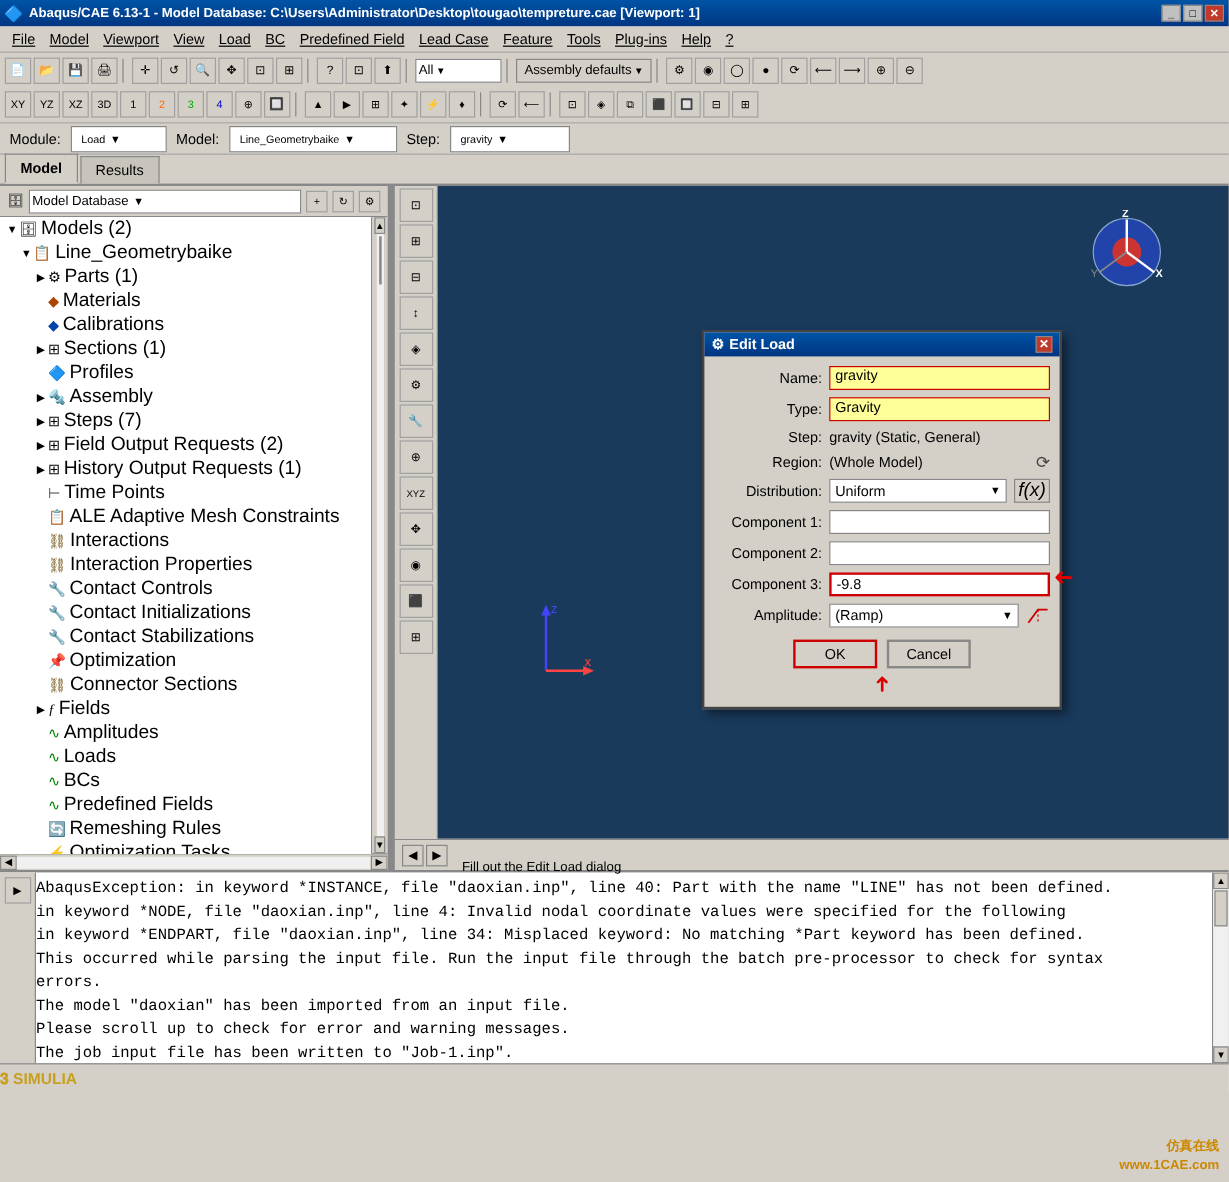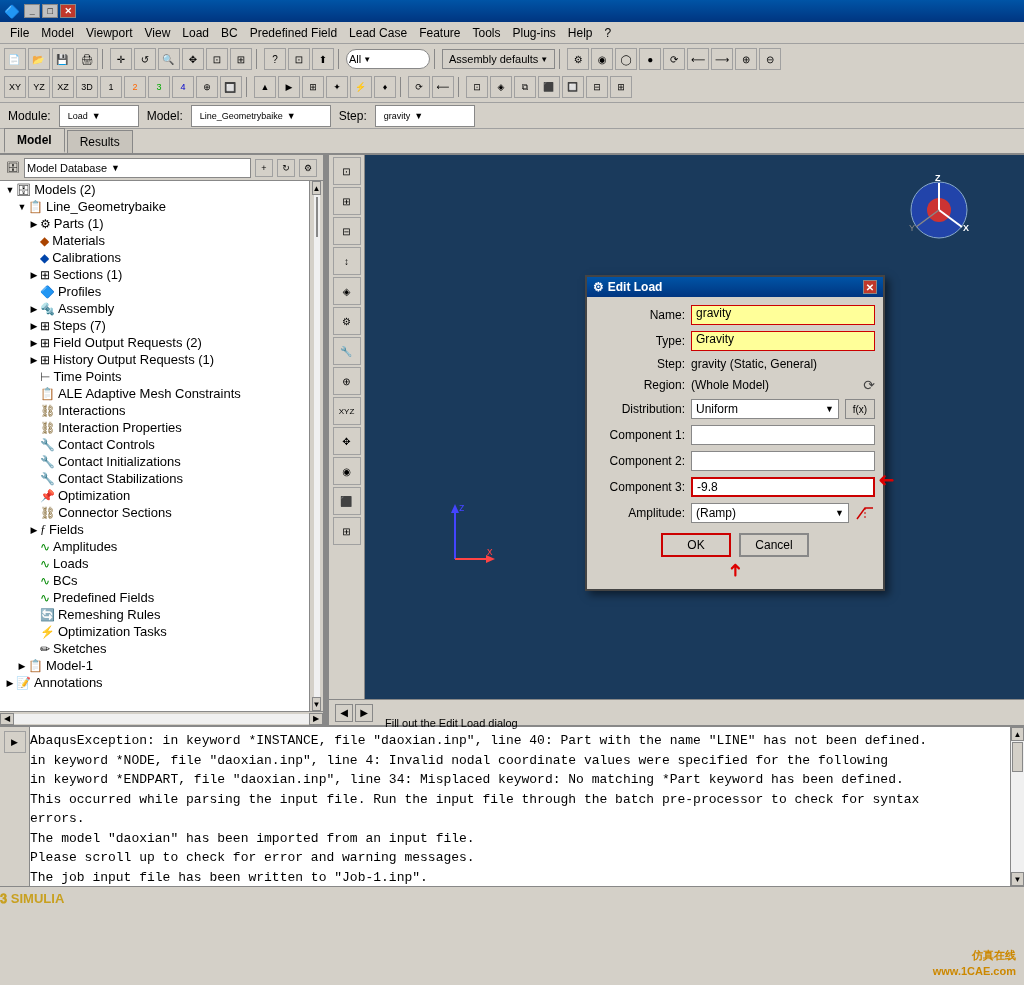--- a/index.html
+++ b/index.html
@@ -35,20 +35,21 @@
       display: flex;
       align-items: center;
       padding: 0 4px;
       border-bottom: 1px solid #a0a0a0;
       font-size: 12px;
     }
     .menu-item {
       padding: 2px 6px;
       cursor: pointer;
       white-space: nowrap;
+      text-decoration: underline;
     }
 
     
     .toolbar-area {
       background: #d4d0c8;
       border-bottom: 1px solid #a0a0a0;
       padding: 2px 4px;
     }
     .toolbar-row {
       display: flex;
@@ -186,21 +187,21 @@
       padding: 1px 0;
       cursor: pointer;
       white-space: nowrap;
     }
     .tree-expander {
       width: 12px; height: 12px;
       display: inline-flex; align-items: center; justify-content: center;
       font-size: 9px; cursor: pointer;
     }
     .tree-icon { margin-right: 3px; font-size: 12px; }
-    .tree-label { font-size: 13px; }
+    .tree-label { font-size: 16px; }
 
     
     .viewport {
       flex: 1;
       background: #1a3a5c;
       position: relative;
       overflow: hidden;
     }
 
     
@@ -341,21 +342,22 @@
       border: 2px solid #888;
       font-size: 12px;
       cursor: pointer;
       display: flex; align-items: center; justify-content: center;
     }
     .dialog-btn.ok-btn {
       border: 2px solid #c00;
     }
     .fxy-btn {
       width: 30px; height: 20px;
-      font-size: 10px;
+      font-size: 16px;
+      font-style: italic;
       background: #d4d0c8;
       border: 1px solid #888;
       cursor: pointer;
       text-align: center;
     }
     .ramp-icon {
       width: 20px; height: 20px;
       display: flex; align-items: center; justify-content: center;
       font-size: 10px;
     }
@@ -366,20 +368,21 @@
       display: flex;
       flex-direction: column;
       align-items: center;
     }
   </style>
 </head>
 <body>
 
 <div class="title-bar">
   <span class="title-bar-icon">🔷</span>
+  <span class="title-bar-title">Abaqus/CAE 6.13-1 - Model Database: C:\Users\Administrator\Desktop\tougao\tempreture.cae [Viewport: 1]</span>
   <div class="title-bar-controls">
     <div class="title-bar-btn">_</div>
     <div class="title-bar-btn">□</div>
     <div class="title-bar-btn" style="background:#c0392b;color:white;">✕</div>
   </div>
 </div>
 
 <div class="menu-bar">
   <div class="menu-item">File</div>
   <div class="menu-item">Model</div>
@@ -410,21 +413,21 @@
     <div class="tb-btn">🔍</div>
     <div class="tb-btn">✥</div>
     <div class="tb-btn">⊡</div>
     <div class="tb-btn">⊞</div>
     <div class="tb-separator"></div>
     <div class="tb-btn">?</div>
     <div class="tb-btn">⊡</div>
     <div class="tb-btn">⬆</div>
     <div class="tb-separator"></div>
 
-    <div class="tb-combo" style="width:84px;border-radius:10px;">
+    <div class="tb-combo" style="width:72px;">
       <span>All</span>
       <span class="tb-combo-arrow">▼</span>
     </div>
     <div class="tb-separator"></div>
 
     <div class="assembly-defaults-btn">
       <span>Assembly defaults</span>
       <span class="tb-combo-arrow">▼</span>
     </div>
     <div class="tb-separator"></div>

